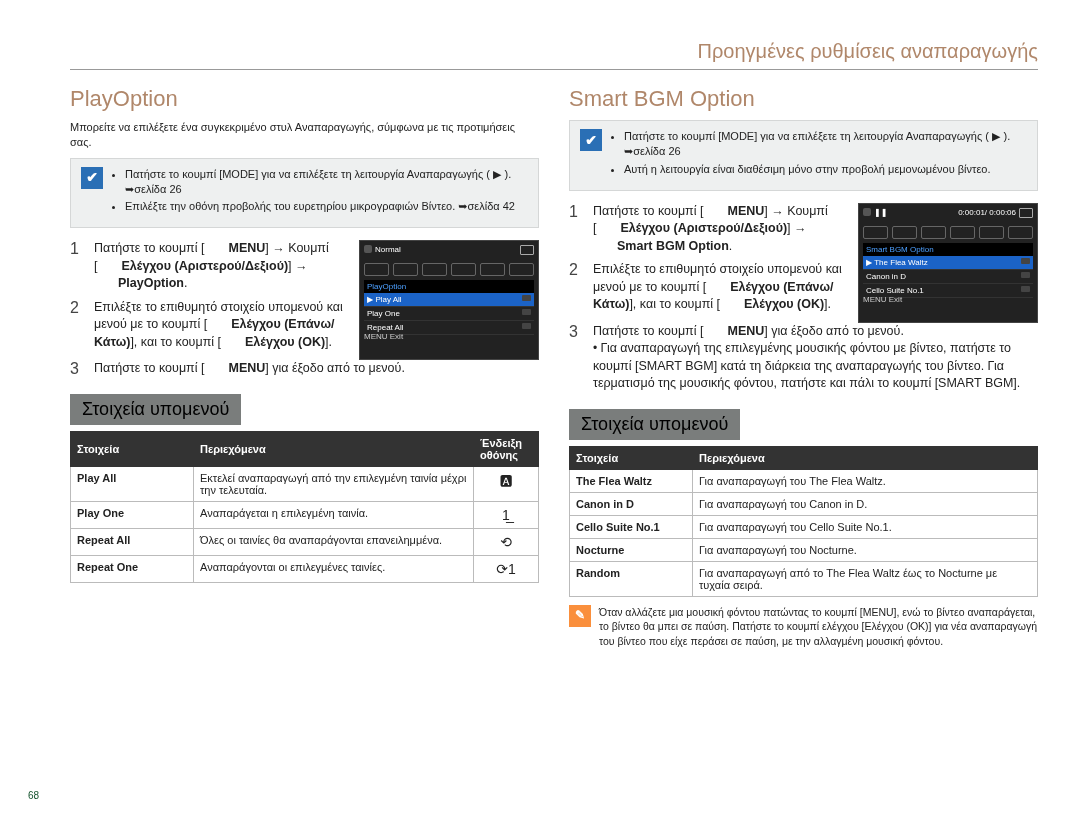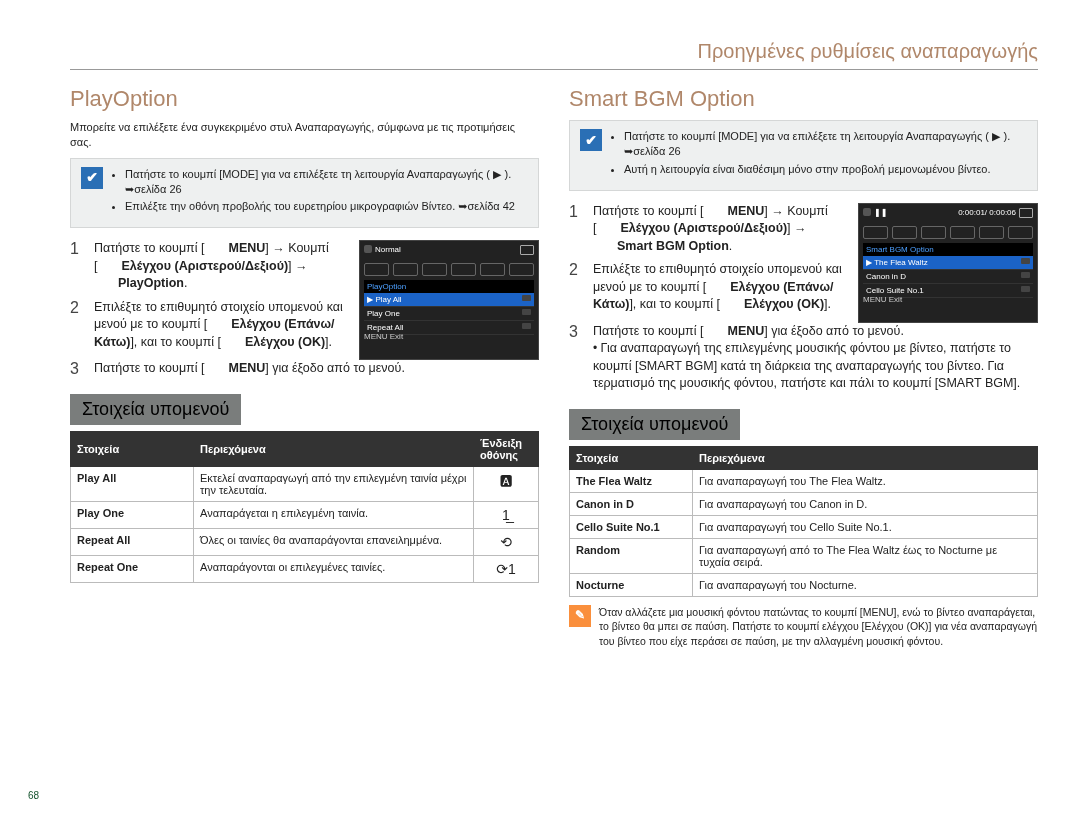--- a/index.html
+++ b/index.html
@@ -211,26 +211,26 @@
             </tr>
         <tr>
               <td class="item">Canon in D</td>
               <td>Για αναπαραγωγή του Canon in D.</td>
             </tr>
         <tr>
               <td class="item">Cello Suite No.1</td>
               <td>Για αναπαραγωγή του Cello Suite No.1.</td>
             </tr>
         <tr>
+              <td class="item">Nocturne</td>
+              <td>Για αναπαραγωγή του Nocturne.</td>
+            </tr>
+        <tr>
               <td class="item">Random</td>
               <td>Για αναπαραγωγή από το The Flea Waltz έως το Nocturne με τυχαία σειρά.</td>
-            </tr>
-        <tr>
-              <td class="item">Nocturne</td>
-              <td>Για αναπαραγωγή του Nocturne.</td>
             </tr>
       </tbody>
         </table>
 
       <div class="smallnote">
         <span class="pin-icon">✎</span>
         <span>Όταν αλλάζετε μια μουσική φόντου πατώντας το κουμπί [MENU], ενώ το βίντεο αναπαράγεται, το βίντεο θα μπει σε παύση. Πατήστε το κουμπί ελέγχου [Ελέγχου (OK)] για νέα αναπαραγωγή του βίντεο που είχε περάσει σε παύση, με την αλλαγμένη μουσική φόντου.</span>
       </div>
     </div>
   </div>

